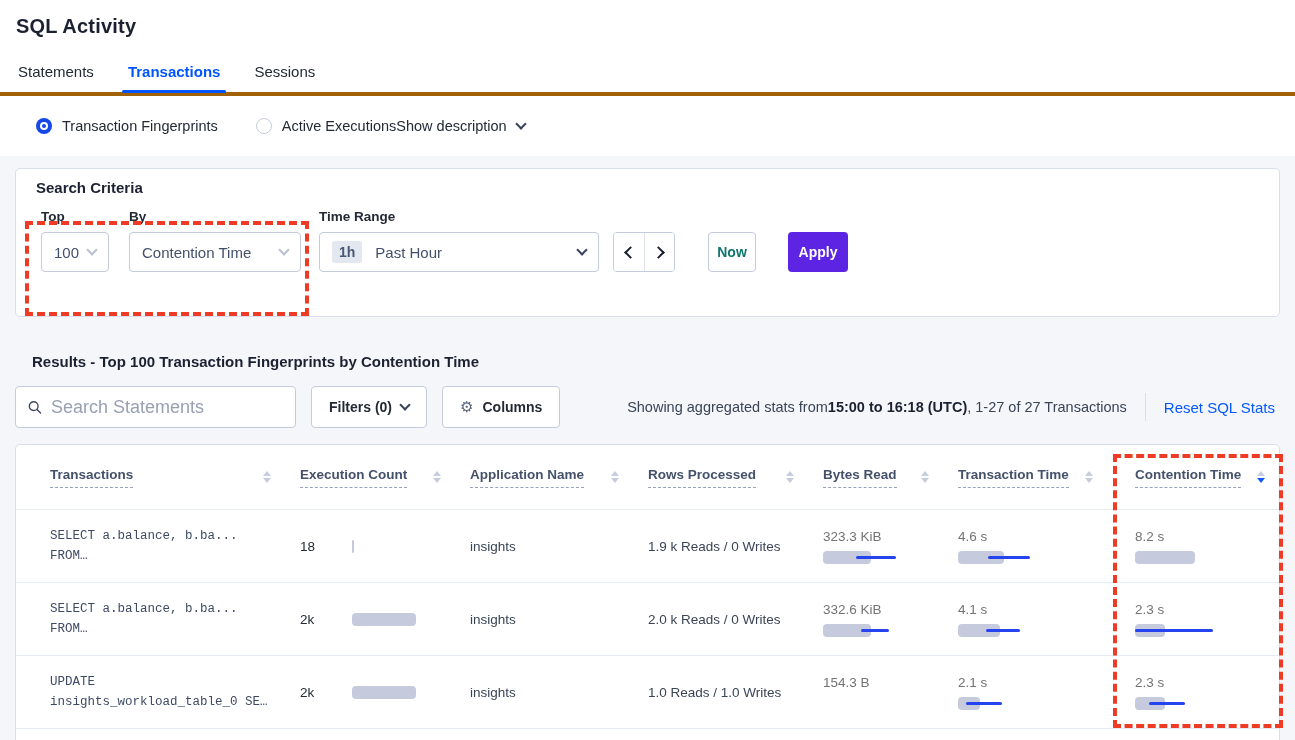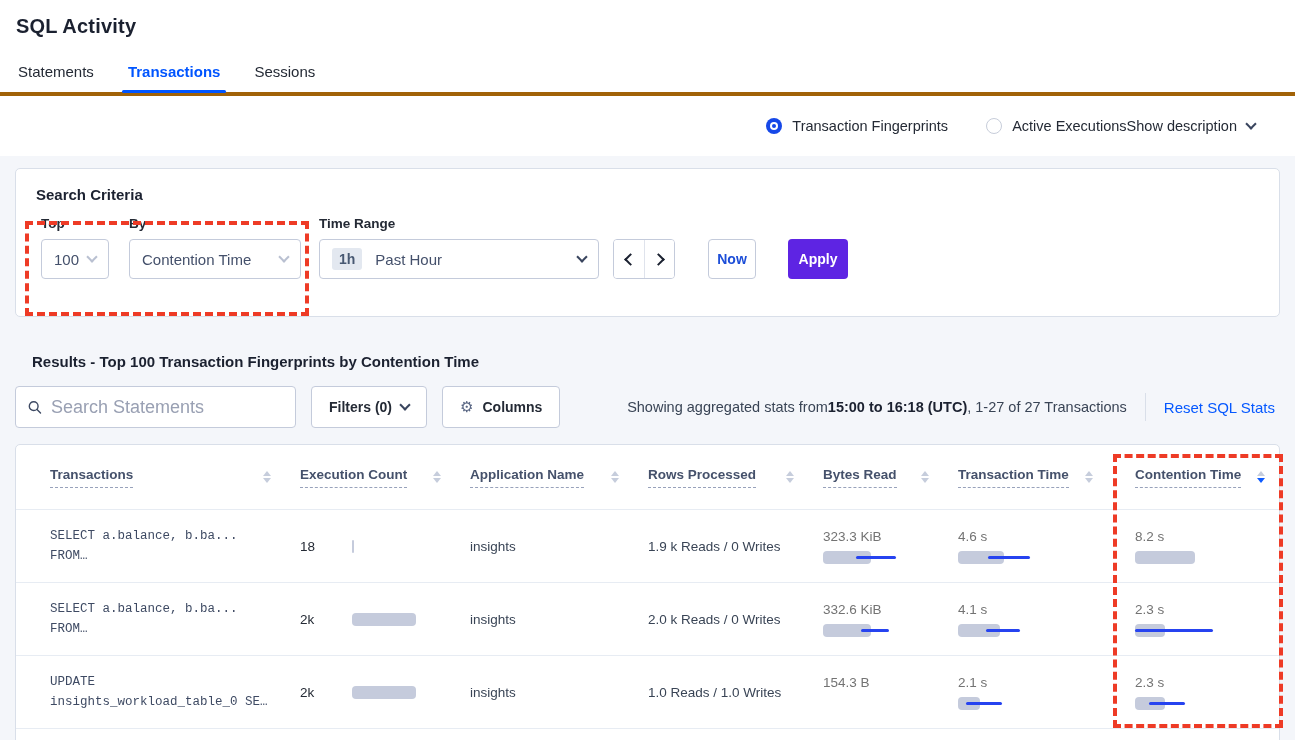--- a/index.html
+++ b/index.html
@@ -12,50 +12,50 @@
     color: #242a35;
   }
   
   .top { background:#fff; border-bottom:4px solid #a16207; }
   .page-title { font-size:20px; font-weight:700; color:#1b2130; padding:15px 16px 0; letter-spacing:.2px; }
   .tabs { display:flex; gap:30px; padding:0 16px; margin-top:17px; }
   .tab { font-size:15px; padding:8px 2px 12px; color:#242a35; cursor:pointer; position:relative; }
   .tab.active { color:#0055ff; font-weight:600; }
   .tab.active::after { content:""; position:absolute; left:-4px; right:-4px; bottom:-1px; height:3px; background:#0055ff; border-radius:2px; }
   
-  .radio-band { background:#fff; height:60px; display:flex; align-items:center; justify-content:flex-end; padding:0 18px 0 36px; }
+  .radio-band { background:#fff; height:60px; display:flex; align-items:center; justify-content:flex-start; padding:0 18px 0 36px; }
   .radio-group { display:flex; align-items:center; gap:38px; }
   .radio-opt { display:flex; align-items:center; gap:10px; font-size:14.5px; color:#242a35; cursor:pointer; }
   .radio { width:16px; height:16px; border-radius:50%; border:1px solid #c7cdda; background:#fff; position:relative; flex:0 0 auto; }
   .radio.selected { border:none; background:#1648e8; }
   .radio.selected::after { content:""; position:absolute; inset:4px; background:#fff; border-radius:50%; }
   .radio.selected::before { content:""; position:absolute; inset:6px; background:#1648e8; border-radius:50%; z-index:1; }
   .show-desc { display:flex; align-items:center; gap:10px; font-size:14.5px; color:#242a35; cursor:pointer; margin-right:22px; }
   .chev { width:8px; height:8px; border-right:2px solid #39455e; border-bottom:2px solid #39455e; transform:rotate(45deg); margin-top:-4px; }
   .chev.light { border-color:#b9c0d1; }
   
   .card { background:#fff; border:1px solid #d9dfe9; border-radius:5px; margin:12px 15px 0; }
-  .criteria-card { height:149px; padding:17px 20px; }
+  .criteria-card { height:149px; padding:10px 20px; }
   .criteria-title { font-size:15px; font-weight:700; color:#1b2130; }
   .criteria-row { display:flex; align-items:flex-end; margin-top:13px; }
   .field { display:flex; flex-direction:column; }
   .field-label { font-size:13.5px; font-weight:700; color:#242a35; margin-bottom:8px; }
   .select { height:40px; background:#fff; border:1px solid #c4cbdb; border-radius:4px; display:flex; align-items:center; justify-content:space-between; padding:0 12px; font-size:15px; color:#44506b; cursor:pointer; }
   .f-top { margin-left:5px; width:68px; }
   .f-by { margin-left:20px; width:172px; }
   .f-time { margin-left:18px; width:280px; }
   .tr-left { display:flex; align-items:center; gap:13px; }
   .badge-1h { background:#e3e8f0; border-radius:3px; padding:3px 7px; font-size:14px; font-weight:700; color:#475872; }
   .pager { display:flex; height:40px; margin-left:14px; border:1px solid #c4cbdb; border-radius:4px; overflow:hidden; background:#fff; }
   .pager .pg { width:30px; display:flex; align-items:center; justify-content:center; cursor:pointer; background:#fff; }
   .pager .pg + .pg { border-left:1px solid #dfe3ec; }
   .chev-l { width:9px; height:9px; border-left:2.5px solid #1b2130; border-bottom:2.5px solid #1b2130; transform:rotate(45deg); margin-left:3px; }
   .chev-r { width:9px; height:9px; border-right:2.5px solid #1b2130; border-top:2.5px solid #1b2130; transform:rotate(45deg); margin-right:3px; }
   .btn { height:40px; border-radius:4px; font-size:14px; font-weight:700; display:flex; align-items:center; justify-content:center; cursor:pointer; font-family:"Liberation Sans",sans-serif; }
-  .btn-now { width:48px; margin-left:33px; background:#fff; border:1px solid #c4cbdb; color:#1d4ed8; }
+  .btn-now { width:48px; margin-left:33px; background:#fff; border:1px solid #c4cbdb; color:#0f766e; }
   .btn-apply { width:60px; margin-left:32px; background:#5e24e3; border:none; color:#fff; }
   
   .results-title { margin:36px 32px 0; font-size:15px; font-weight:700; color:#1b2130; }
   .controls-row { display:flex; align-items:center; margin:16px 15px 0; }
   .search-box { width:281px; height:42px; background:#fff; border:1px solid #c4cbdb; border-radius:4px; display:flex; align-items:center; gap:9px; padding:0 12px; }
   .search-box input { border:none; outline:none; flex:1; font-size:18px; font-family:"Liberation Sans",sans-serif; color:#242a35; background:transparent; }
   .search-box input::placeholder { color:#99a0b3; }
   .ctl-btn { height:42px; background:#fff; border:1px solid #c4cbdb; border-radius:4px; display:flex; align-items:center; gap:9px; padding:0 17px; font-size:14px; font-weight:700; color:#242a35; cursor:pointer; }
   .ctl-btn.filters { margin-left:15px; }
   .ctl-btn.columns { margin-left:15px; }

